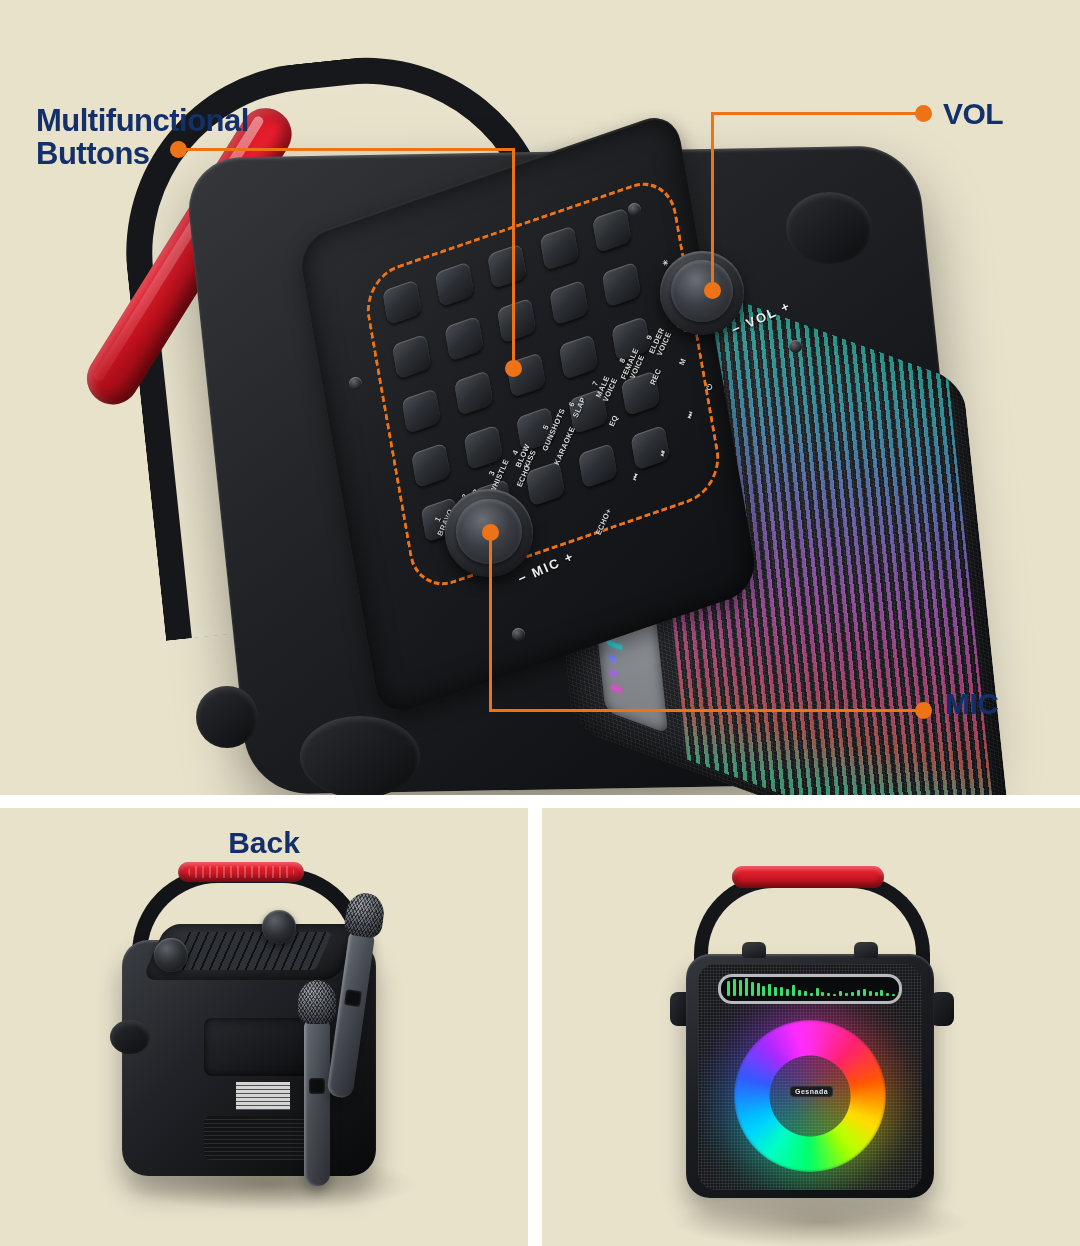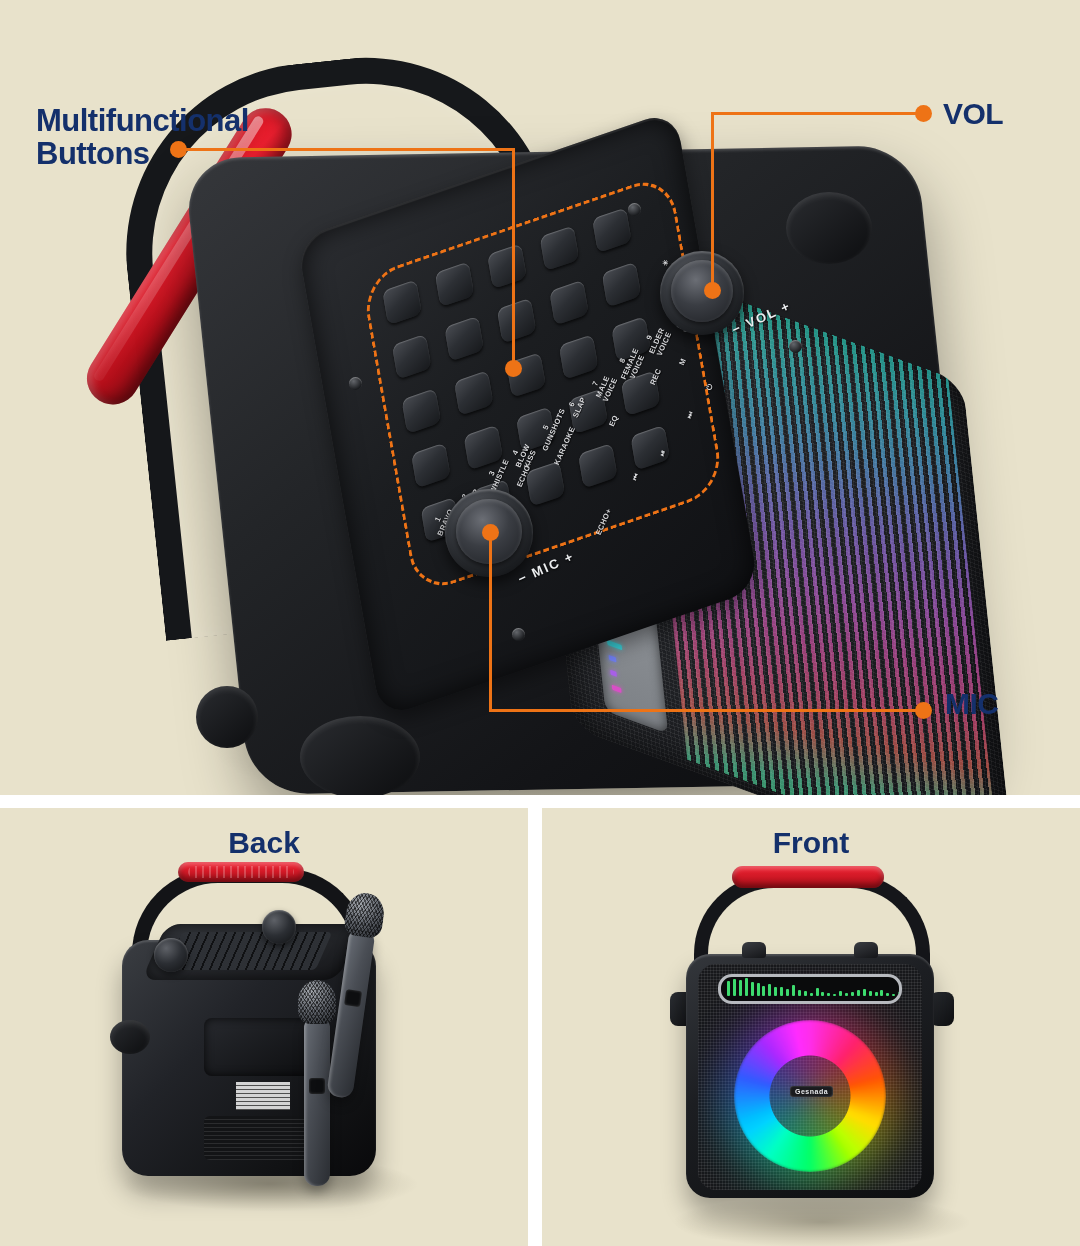--- a/index.html
+++ b/index.html
@@ -668,21 +668,20 @@
     </div>
   </div>
 
   <div class="mic-stick" style="left:338px; top:120px; transform:rotate(8deg);">
     <div class="mic-stick-head"></div>
     <div class="mic-stick-screen"></div>
   </div>
 </div>
 
 <div class="panel-front">
-  <div class="subtitle" style="top:18px;">Front</div>
 
   <div class="shadow-ellipse" style="left:130px; top:388px; width:300px; height:52px;"></div>
 
   <div class="sp-front">
     <div class="sf-handle"></div>
     <div class="sf-grip"></div>
     <div class="sf-ear" style="left:2px; top:126px;"></div>
     <div class="sf-ear" style="left:262px; top:126px;"></div>
     <div class="sf-body"></div>
     <div class="sf-knobtop" style="left:74px; top:76px;"></div>

